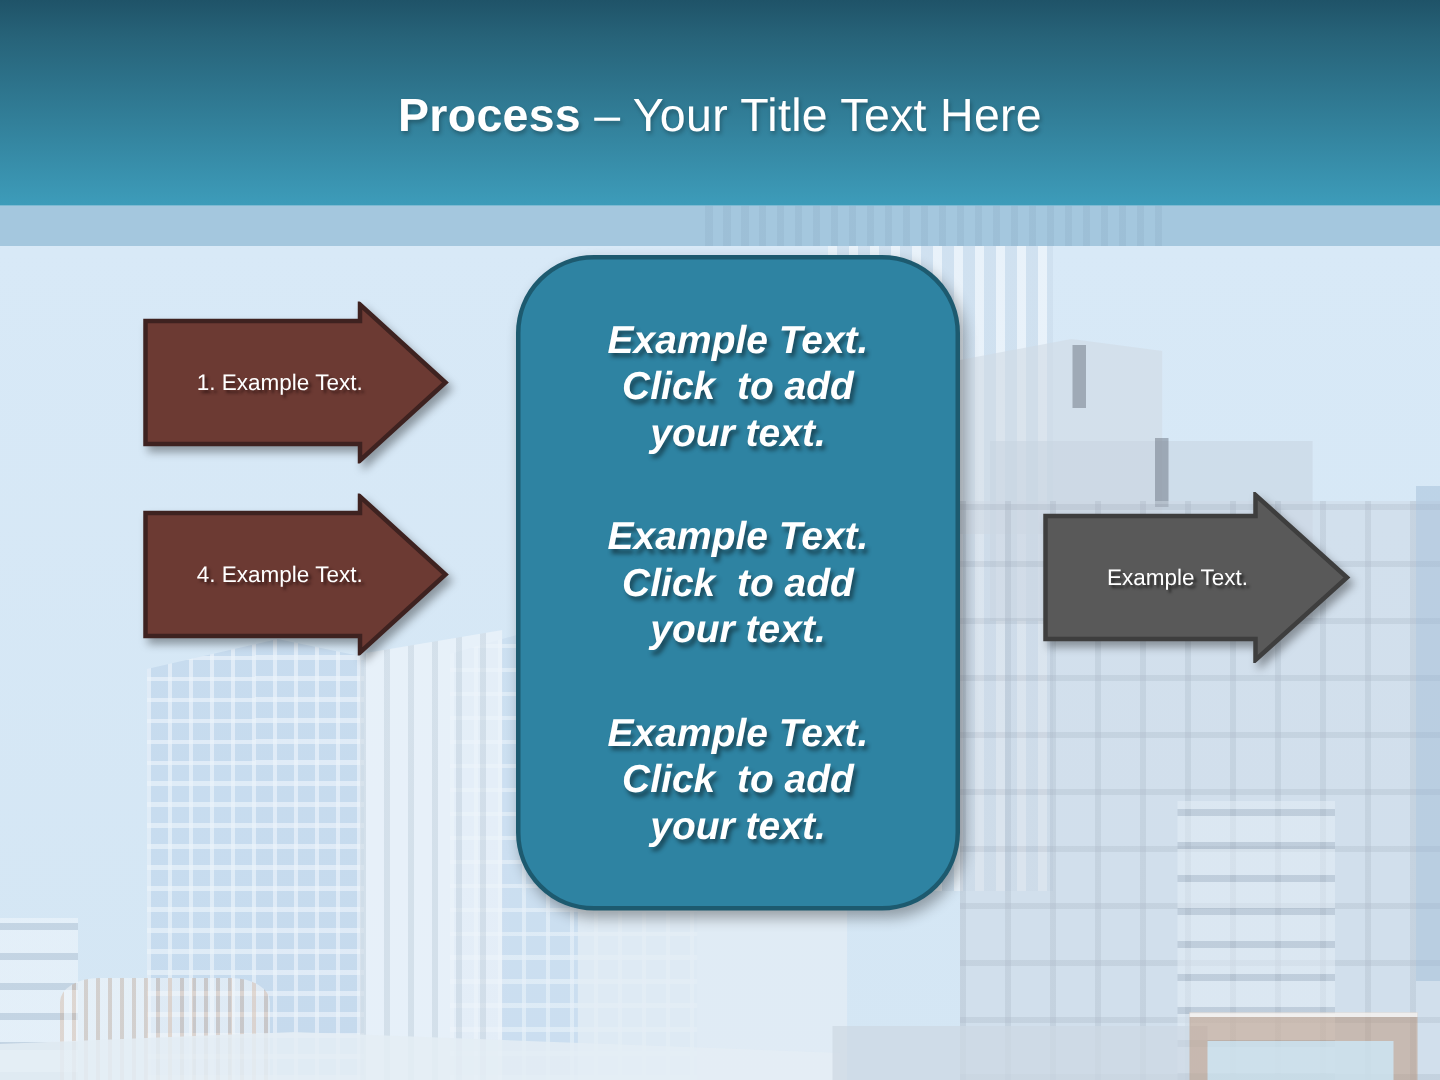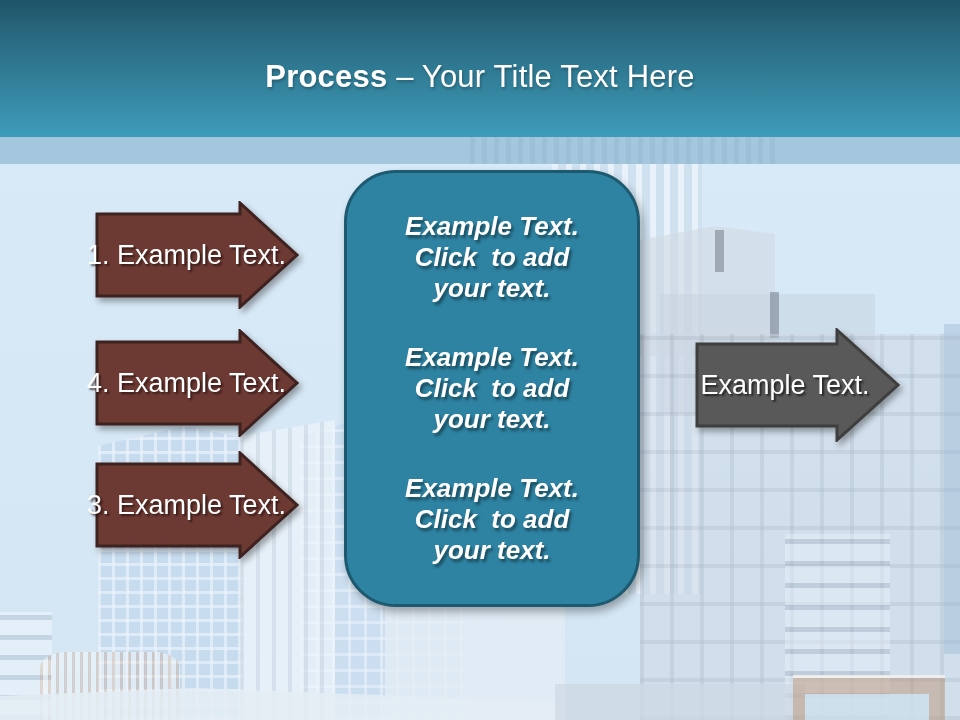--- a/index.html
+++ b/index.html
@@ -90,21 +90,21 @@
   .b-brown{left:793px;top:511px;width:152px;height:45px;background:rgba(188,148,118,.55);
     border-top:3px solid rgba(255,255,255,.8);opacity:.9;}
   .b-brown-panel{left:12px;top:16px;width:124px;height:29px;background:rgba(205,228,242,.9);}
   
   .shape{position:absolute;z-index:2;}
   .arrow-wrap{width:205px;height:108px;}
   .arrow-wrap svg,.gray-wrap svg{position:absolute;left:0;top:0;
     filter:drop-shadow(3px 4px 3px rgba(0,0,0,.35));}
   .arrow-label{
     position:absolute;inset:0;display:flex;align-items:center;justify-content:center;
-    padding-right:22px;color:var(--text,#fff);font-size:27px;
+    padding-right:22px;color:var(--text,#fff);font-size:15px;
     text-shadow:2px 2px 2px rgba(30,10,10,.65);white-space:pre;
   }
   .gray-wrap{width:206px;height:114px;}
   .gray-wrap .arrow-label{padding-right:26px;text-shadow:2px 2px 2px rgba(0,0,0,.6);}
   .panel{
     position:absolute;left:344px;top:170px;width:296px;height:437px;z-index:2;
     background:var(--teal-fill,#2e83a2);
     border:3px solid var(--teal-border,#1d5a6f);
     border-radius:52px;box-sizing:border-box;
     box-shadow:3px 5px 9px rgba(0,0,0,.32);
@@ -157,26 +157,20 @@
     <span class="arrow-label">1. Example Text.</span>
   </div>
 
   <div class="shape arrow-wrap" style="left:95px;top:329px;">
     <svg width="205" height="108" viewBox="0 0 205 108">
       <polygon points="2,13 145,13 145,2 202,54 145,106 145,95 2,95" style="fill:var(--maroon-fill,#6c3a33);stroke:var(--maroon-border,#3e2220);stroke-width:3;"></polygon>
     </svg>
     <span class="arrow-label">4. Example Text.</span>
   </div>
 
-  <div class="shape arrow-wrap" style="left:95px;top:451px;">
-    <svg width="205" height="108" viewBox="0 0 205 108">
-      <polygon points="2,13 145,13 145,2 202,54 145,106 145,95 2,95" style="fill:var(--maroon-fill,#6c3a33);stroke:var(--maroon-border,#3e2220);stroke-width:3;"></polygon>
-    </svg>
-    <span class="arrow-label">3. Example Text.</span>
-  </div>
 
   <div class="panel">
     <p><span>Example Text.</span><br><span>Click&nbsp; to add</span><br><span>your text.</span></p>
     <p><span>Example Text.</span><br><span>Click&nbsp; to add</span><br><span>your text.</span></p>
     <p><span>Example Text.</span><br><span>Click&nbsp; to add</span><br><span>your text.</span></p>
   </div>
 
   <div class="shape gray-wrap" style="left:695px;top:328px;">
     <svg width="206" height="114" viewBox="0 0 206 114">
       <polygon points="2,16 142,16 142,2 203,57 142,112 142,98 2,98" style="fill:var(--gray-fill,#595959);stroke:var(--gray-border,#3e3e3e);stroke-width:3;"></polygon>

